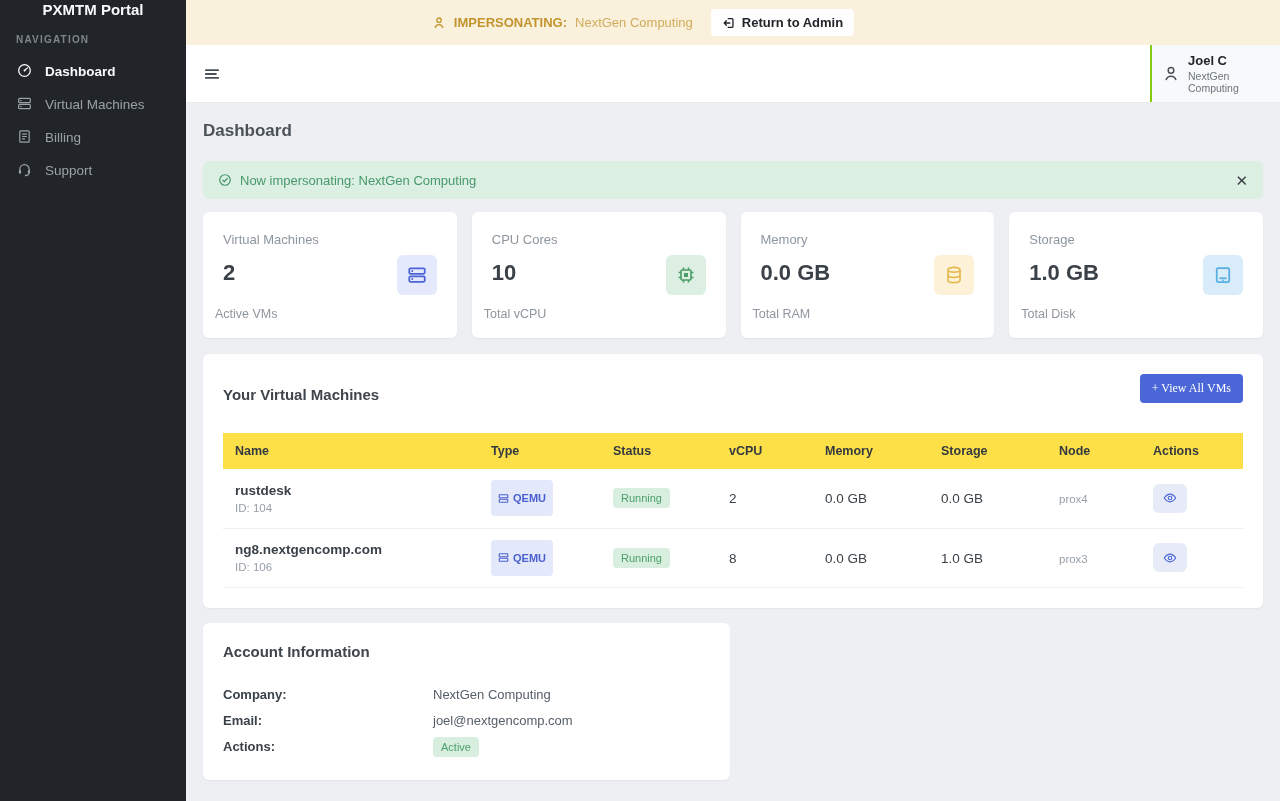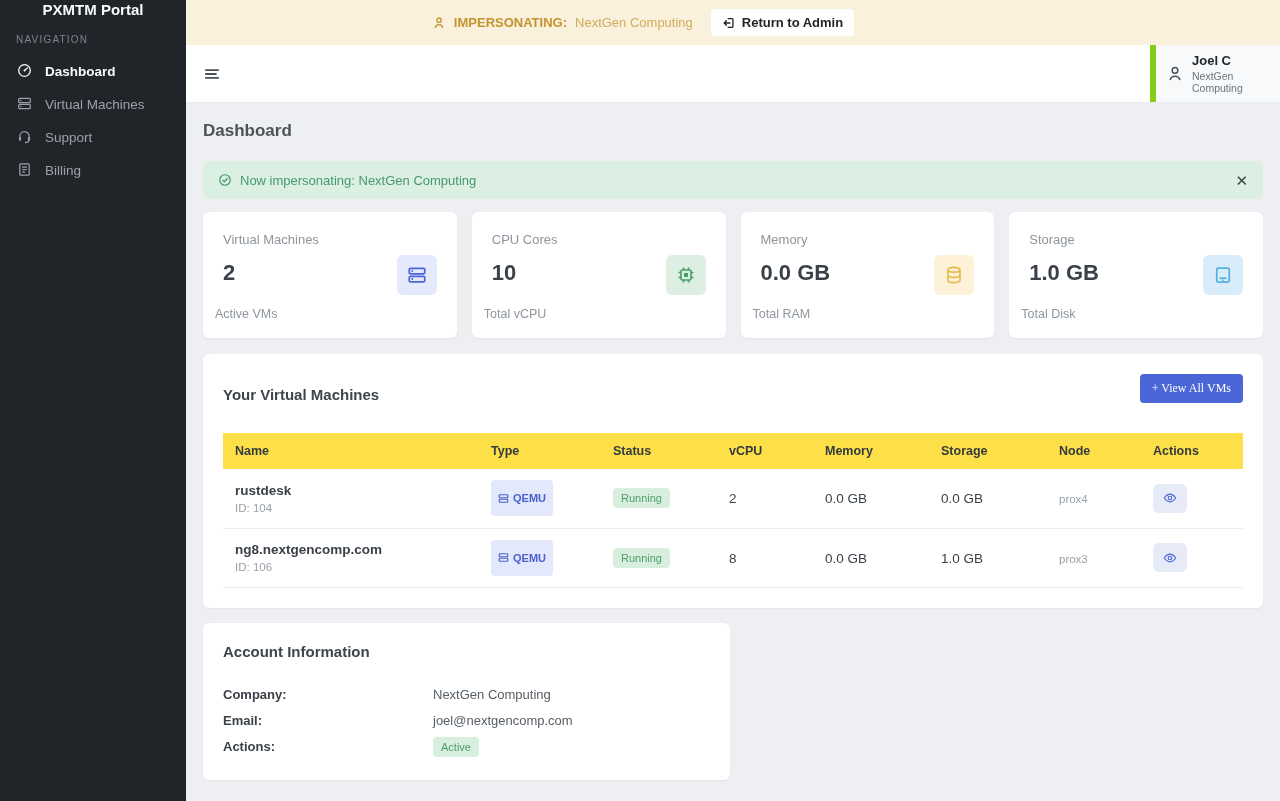--- a/index.html
+++ b/index.html
@@ -3,39 +3,39 @@
 <meta charset="utf-8">
 <style>
   * { margin:0; padding:0; box-sizing:border-box; }
   html,body { width:1280px; height:801px; overflow:hidden; }
   body { font-family:"Liberation Sans", sans-serif; background:#edeff2; }
   .app { display:flex; width:1280px; height:801px; }
 
   
   .sidebar { width:186px; background:#212529; color:#fff; flex-shrink:0; display:flex; flex-direction:column; }
   .sidebar-title { font-size:15px; font-weight:bold; text-align:center; padding-top:1px; color:#f8f9fa; }
-  .nav-label { font-size:10px; font-weight:normal; letter-spacing:1.2px; color:#7d858d; padding:16px 2px 10px 16px; }
+  .nav-label { font-size:10px; font-weight:bold; letter-spacing:1.2px; color:#7d858d; padding:16px 2px 10px 16px; }
   .nav-item { display:flex; align-items:center; gap:13px; padding:8px 17px; height:33px; cursor:pointer; color:#9aa1a8; font-size:13.5px; }
   .nav-item.active { color:#f8f9fa; font-weight:bold; }
   .nav-item svg { flex-shrink:0; }
 
   
   .main { flex:1; display:flex; flex-direction:column; min-width:0; }
 
   
   .banner { height:45px; background:#faf1dc; display:flex; align-items:center; justify-content:center; flex-shrink:0; }
   .banner-group { display:flex; align-items:center; gap:8px; transform:translateX(-90px); }
   .imp-label { color:#c3942e; font-weight:bold; font-size:13px; }
   .imp-value { color:#d2ab5c; font-size:13px; }
   .return-btn { display:flex; align-items:center; gap:6px; background:#fefefe; border:none; border-radius:4px; padding:6px 11px; margin-left:10px; font-size:13px; font-weight:bold; color:#212529; cursor:pointer; font-family:inherit; }
 
   
   .topbar { height:58px; background:#fff; border-bottom:1px solid #e9ecef; display:flex; align-items:center; position:relative; flex-shrink:0; }
   .hamburger { margin-left:17px; background:none; border:none; cursor:pointer; color:#495057; display:flex; }
-  .user-box { position:absolute; right:0; top:0; height:100%; width:130px; background:#f8f9fa; border-left:6px solid #84cc16; display:flex; align-items:center; gap:8px; padding:0 10px; }
+  .user-box { position:absolute; right:0; top:0; height:100%; width:130px; background:#f8f9fa; border-left:2px solid #84cc16; display:flex; align-items:center; gap:8px; padding:0 10px; }
   .user-name { font-size:13px; font-weight:bold; color:#212529; }
   .user-company { font-size:10.5px; color:#6c757d; margin-top:2px; }
 
   
   .content { flex:1; background:#edeff2; padding:18px 17px 0 17px; overflow:hidden; }
   .page-title { font-size:17px; font-weight:bold; color:#4b5258; margin-bottom:20px; }
 
   .alert { height:38px; background:#dcefe3; border-radius:6px; display:flex; align-items:center; padding:0 15px; margin-bottom:13px; color:#47996a; }
   .alert-text { font-size:13px; margin-left:8px; }
   .alert-close { margin-left:auto; background:none; border:none; cursor:pointer; font-size:15px; color:#3a3f44; line-height:1; }
@@ -103,37 +103,37 @@
               <rect x="1.8" y="9" width="12.4" height="4.4" rx="1"></rect>
             <circle cx="4.2" cy="4.8" r="0.8" fill="currentColor" stroke="none"></circle>
               <circle cx="4.2" cy="11.2" r="0.8" fill="currentColor" stroke="none"></circle>
           </svg>
         </span>
         <span>Virtual Machines</span>
       </div>
       <div class="nav-item">
         <span>
           <svg width="15" height="15" viewBox="0 0 16 16" fill="none" stroke="currentColor" stroke-width="1.3">
+            <rect x="3" y="2" width="10" height="12" rx="1"></rect>
+              <path d="M5.5 5.5 H10.5 M5.5 8 H10.5 M5.5 10.5 H8.5"></path>
+          </svg>
+        </span>
+        <span>Billing</span>
+      </div>
+      <div class="nav-item">
+        <span>
+          <svg width="15" height="15" viewBox="0 0 16 16" fill="none" stroke="currentColor" stroke-width="1.3">
             <path d="M3 9 V7.8 a5 5 0 0 1 10 0 V9"></path>
             <rect x="2" y="8.6" width="2.4" height="3.8" rx="1" fill="currentColor" stroke="none"></rect>
             <rect x="11.6" y="8.6" width="2.4" height="3.8" rx="1" fill="currentColor" stroke="none"></rect>
             <path d="M12.8 12.4 a3.5 3.5 0 0 1 -3.2 2"></path>
             <circle cx="9.3" cy="14.3" r="0.9" fill="currentColor" stroke="none"></circle>
           </svg>
         </span>
         <span>Support</span>
-      </div>
-      <div class="nav-item">
-        <span>
-          <svg width="15" height="15" viewBox="0 0 16 16" fill="none" stroke="currentColor" stroke-width="1.3">
-            <rect x="3" y="2" width="10" height="12" rx="1"></rect>
-              <path d="M5.5 5.5 H10.5 M5.5 8 H10.5 M5.5 10.5 H8.5"></path>
-          </svg>
-        </span>
-        <span>Billing</span>
       </div>
     </nav>
   </aside>
 
   <div class="main">
 
     <div class="banner">
       <div class="banner-group">
         <span style="color:#c3942e; display:flex;">
           <svg width="14" height="14" viewBox="0 0 16 16" fill="none" stroke="currentColor" stroke-width="1.5">

